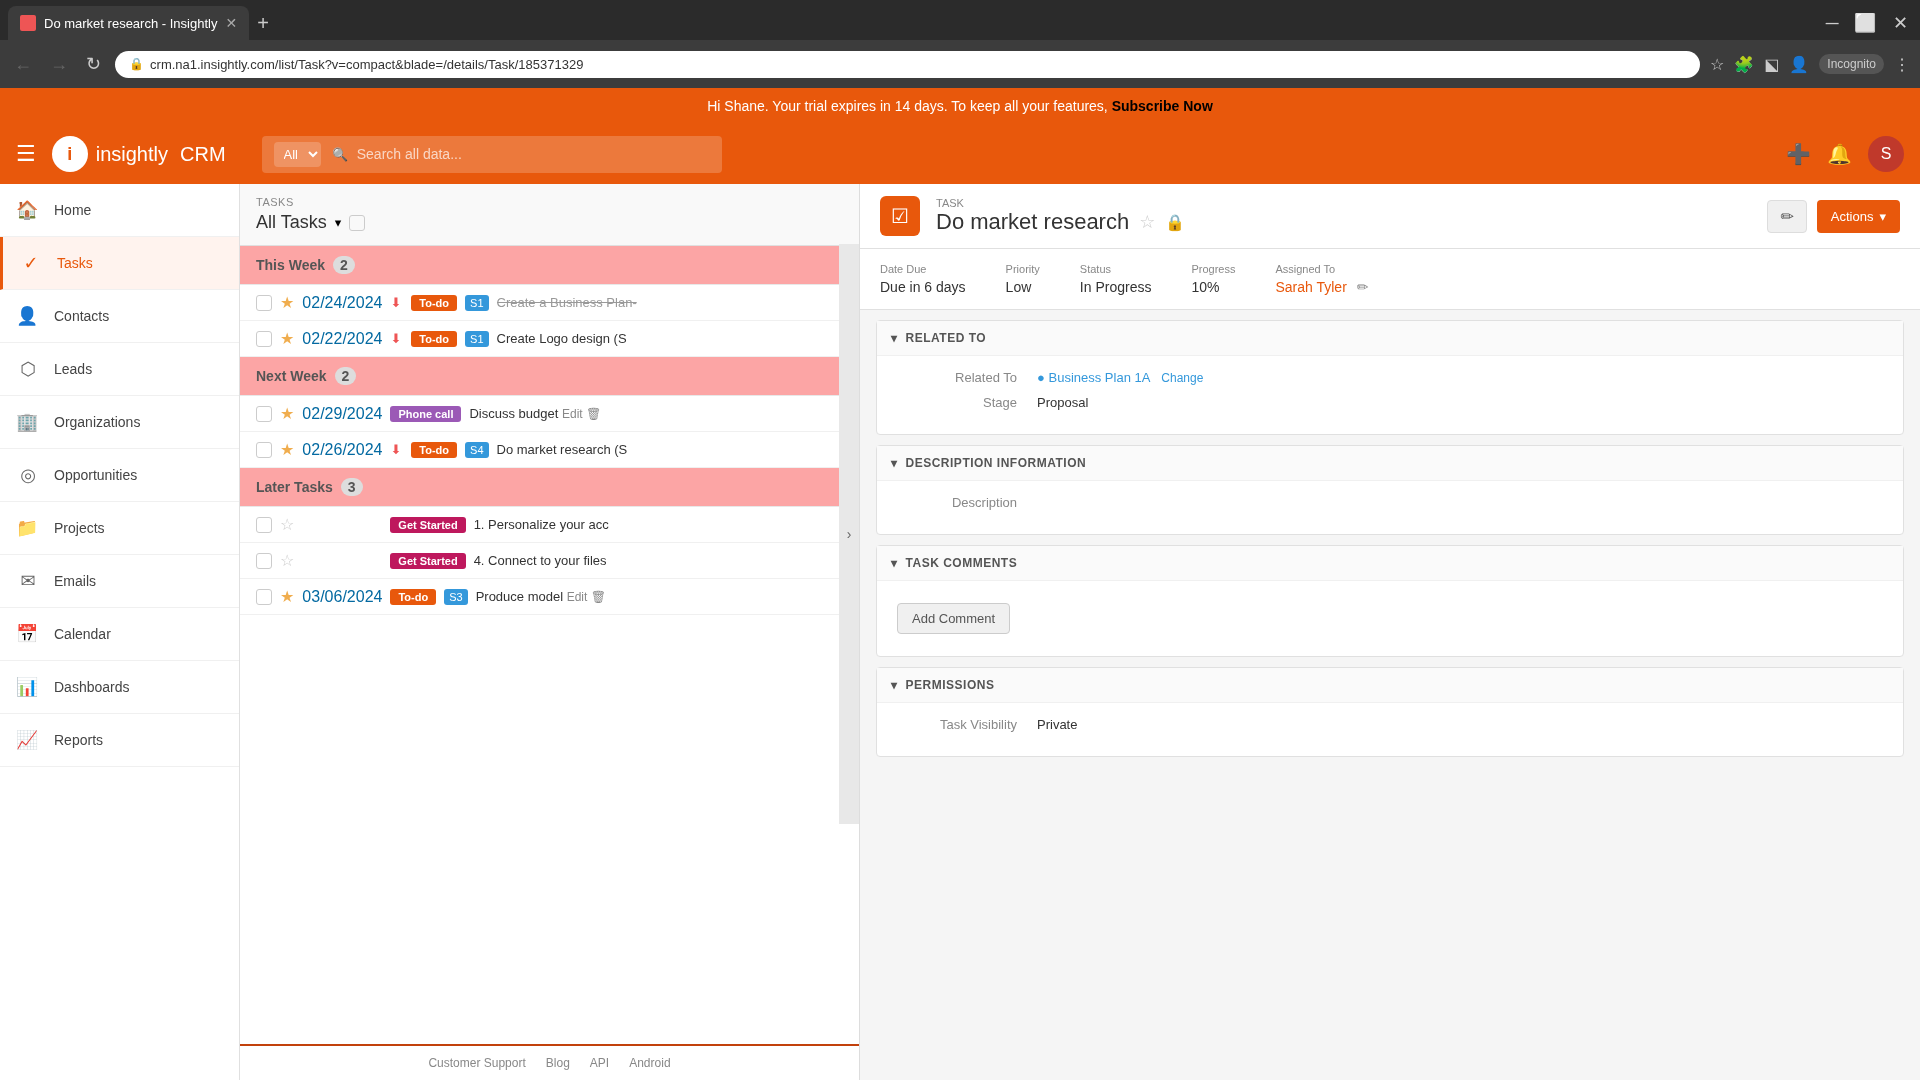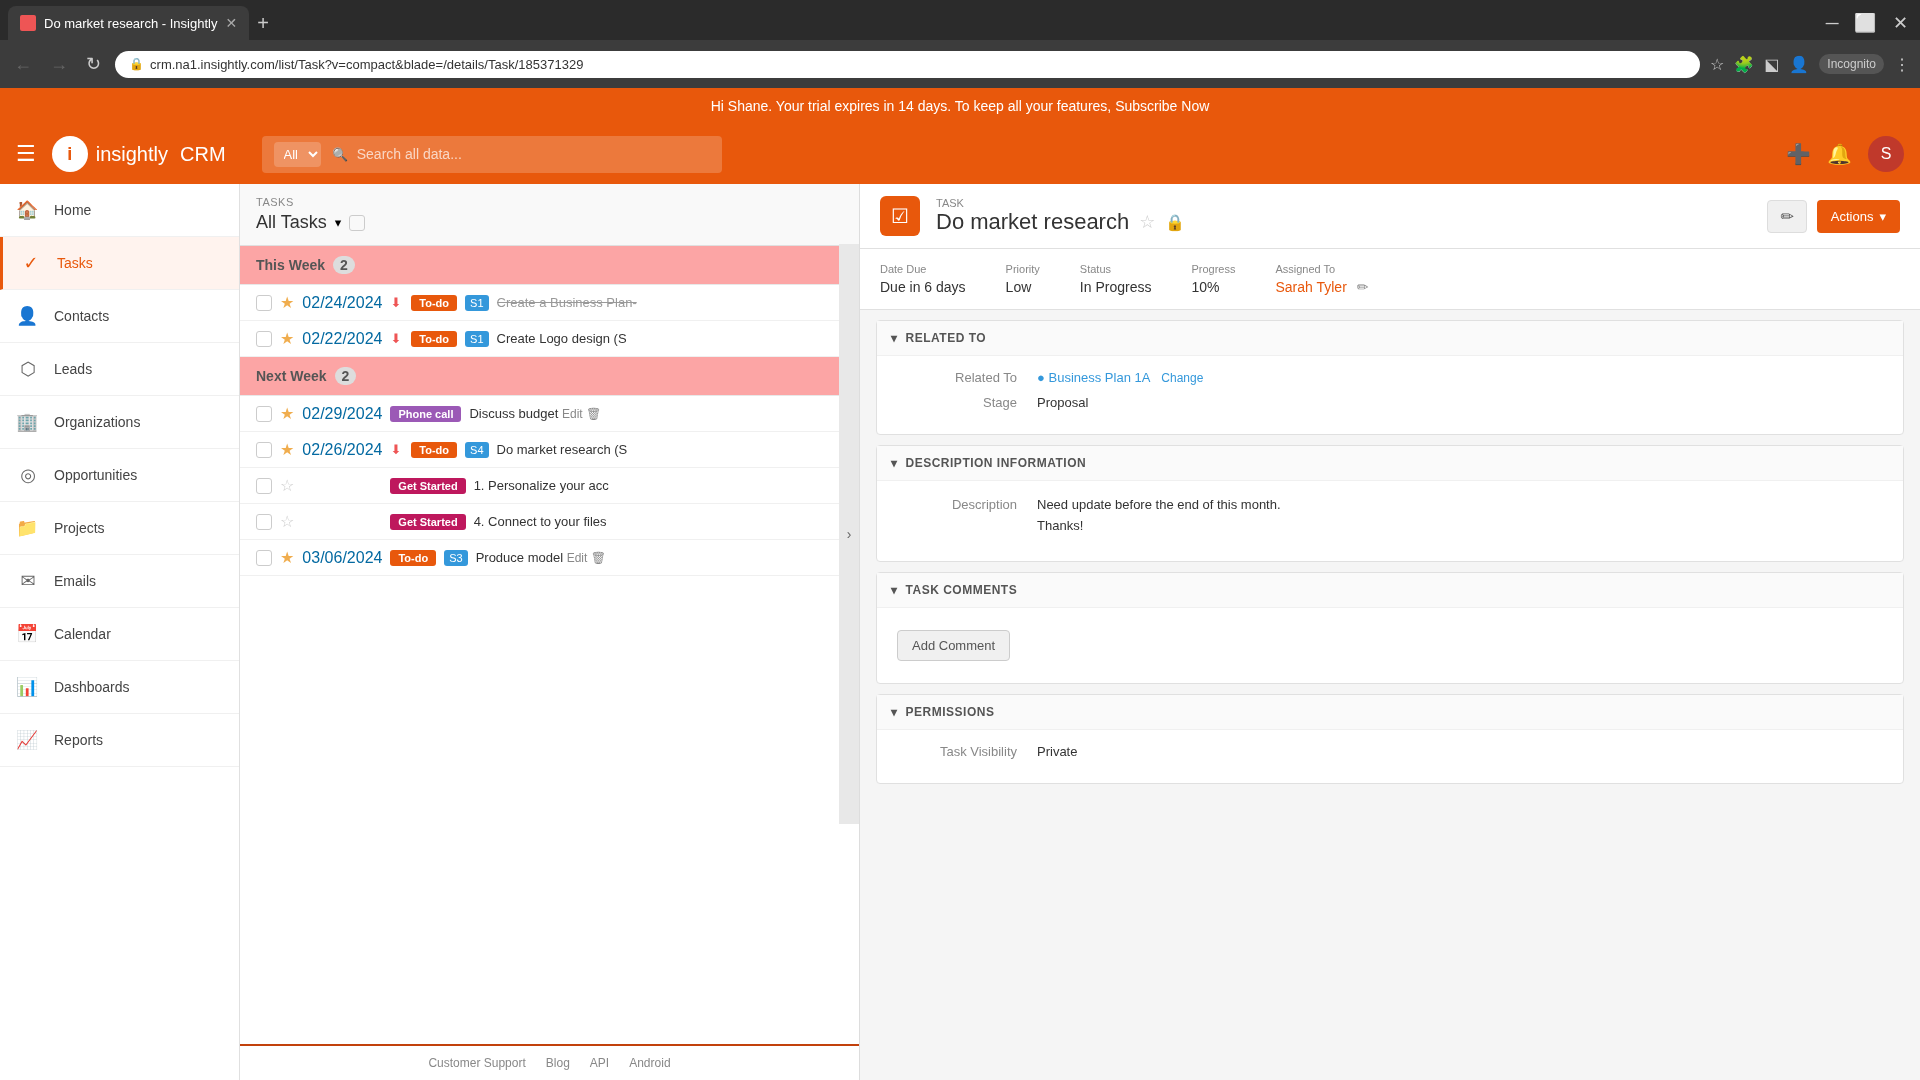--- a/index.html
+++ b/index.html
@@ -18,21 +18,21 @@
     .browser-toolbar { display: flex; align-items: center; background: #3c3c3c; padding: 6px 10px; gap: 10px; height: 48px; }
     .nav-btn { background: none; border: none; color: #ccc; font-size: 18px; cursor: pointer; padding: 4px; }
     .nav-btn.disabled { color: #666; }
     .address-bar { flex: 1; background: #fff; border-radius: 20px; padding: 6px 14px; font-size: 13px; color: #333; display: flex; align-items: center; gap: 6px; }
     .address-bar .lock-icon { color: #666; font-size: 12px; }
     .toolbar-icons { display: flex; gap: 10px; align-items: center; color: #ccc; font-size: 16px; }
     .incognito-badge { background: #555; color: #ccc; padding: 3px 8px; border-radius: 12px; font-size: 12px; }
 
     
     .trial-banner { background: #e8580c; color: #fff; text-align: center; padding: 10px; font-size: 14px; }
-    .trial-banner a { color: #ffffff; font-weight: normal; }
+    .trial-banner a { color: #000000; font-weight: bold; }
 
     
     .app-header { background: #e8580c; display: flex; align-items: center; padding: 0 16px; height: 60px; gap: 16px; }
     .hamburger { color: #fff; font-size: 22px; cursor: pointer; }
     .logo { display: flex; align-items: center; gap: 8px; }
     .logo-mark { width: 36px; height: 36px; background: #fff; border-radius: 50%; display: flex; align-items: center; justify-content: center; }
     .logo-mark span { color: #e8580c; font-weight: bold; font-size: 18px; }
     .logo-text { color: #fff; font-size: 20px; font-weight: 300; }
     .crm-text { color: #fff; font-size: 20px; font-weight: 500; margin-left: 4px; }
 
@@ -288,20 +288,24 @@
         <div class="task-row">
           <div class="checkbox"></div>
           <span class="star">★</span>
           <span class="task-date">02/26/2024</span>
           <span style="margin-right:2px;color:#e55;">⬇</span>
           <span class="badge todo">To-do</span>
           <span class="badge-s">S4</span>
           <span class="task-name">Do market research (S</span>
         </div>
 
+        <div class="task-group-header">
+          <span>Later Tasks</span>
+          <span class="task-count">3</span>
+        </div>
         <div class="task-row">
           <div class="checkbox"></div>
           <span class="star empty">☆</span>
           <span class="task-date"></span>
           <span class="badge get-started">Get Started</span>
           <span class="task-name">1. Personalize your acc</span>
         </div>
         <div class="task-row">
           <div class="checkbox"></div>
           <span class="star empty">☆</span>
@@ -402,24 +406,20 @@
       </div>
 
       <div class="section-card">
         <div class="section-header">
           <span class="section-chevron">▾</span>
           <span>DESCRIPTION INFORMATION</span>
         </div>
         <div class="section-body">
           <div class="info-row">
             <span class="info-label">Description</span>
-            <div class="description-text">
-              <div>Need update before the end of this month.</div>
-              <div>Thanks!</div>
-            </div>
           </div>
         </div>
       </div>
 
       <div class="section-card">
         <div class="section-header">
           <span class="section-chevron">▾</span>
           <span>TASK COMMENTS</span>
         </div>
         <div class="section-body">

